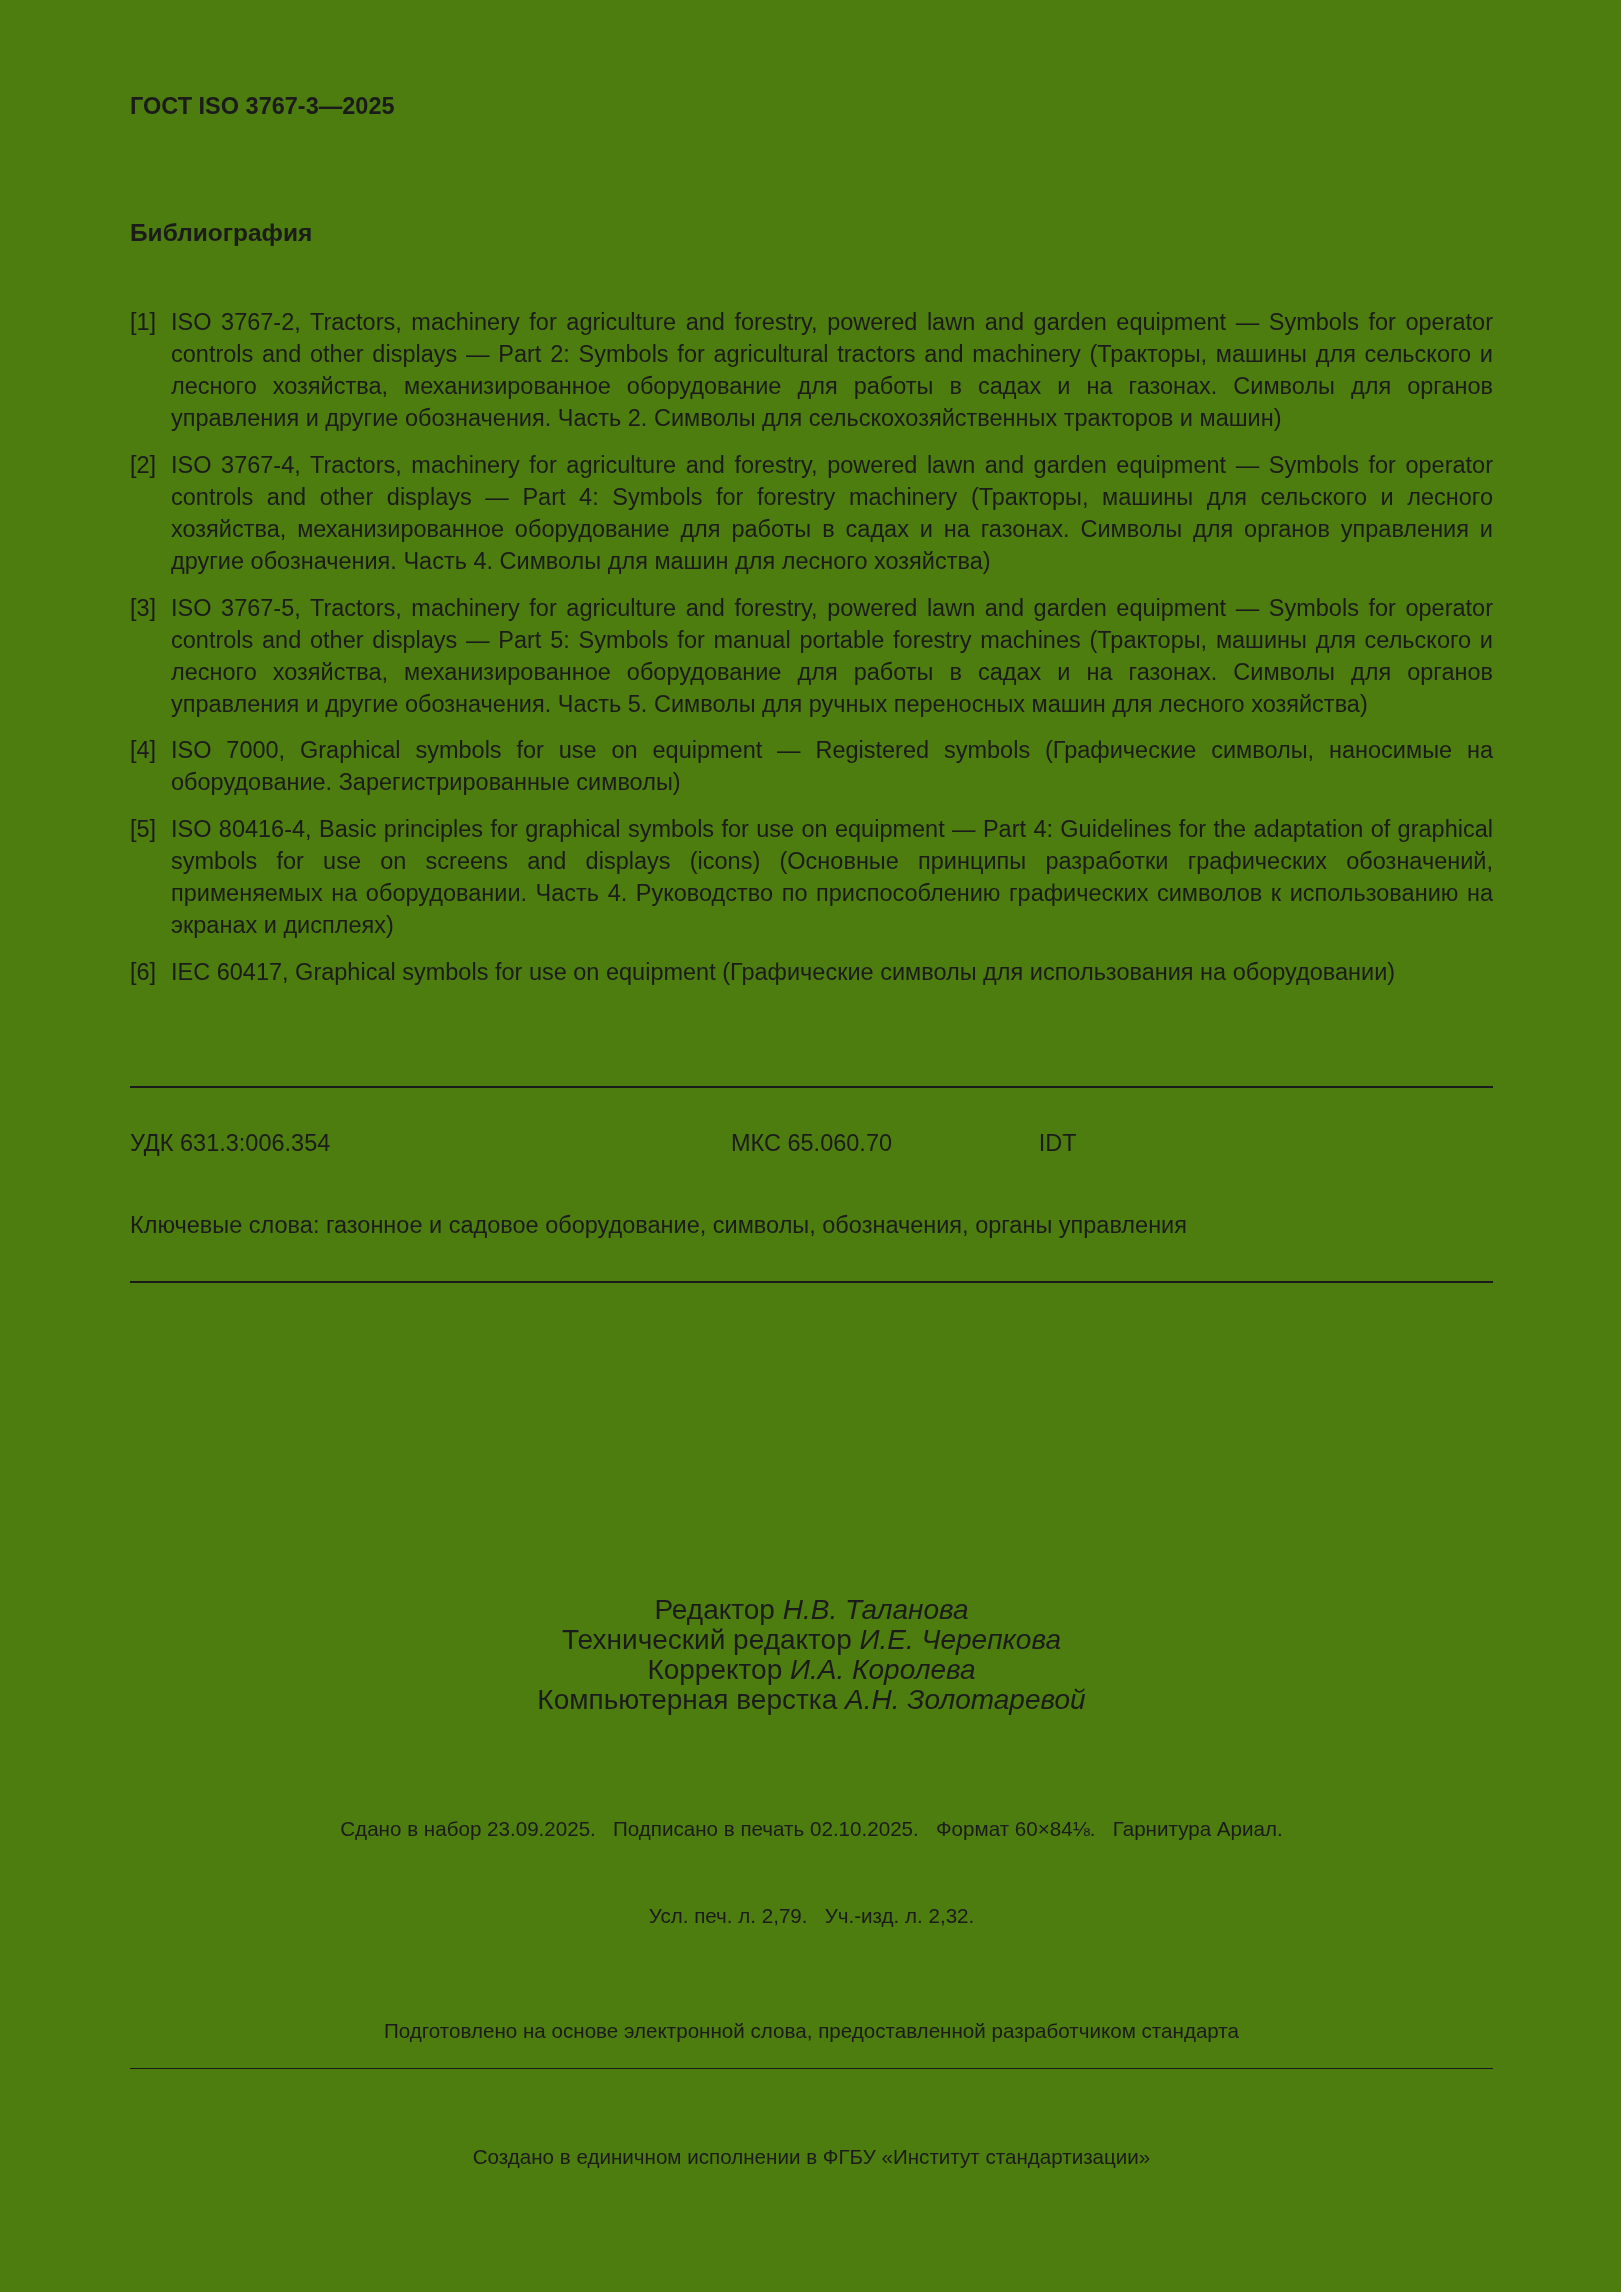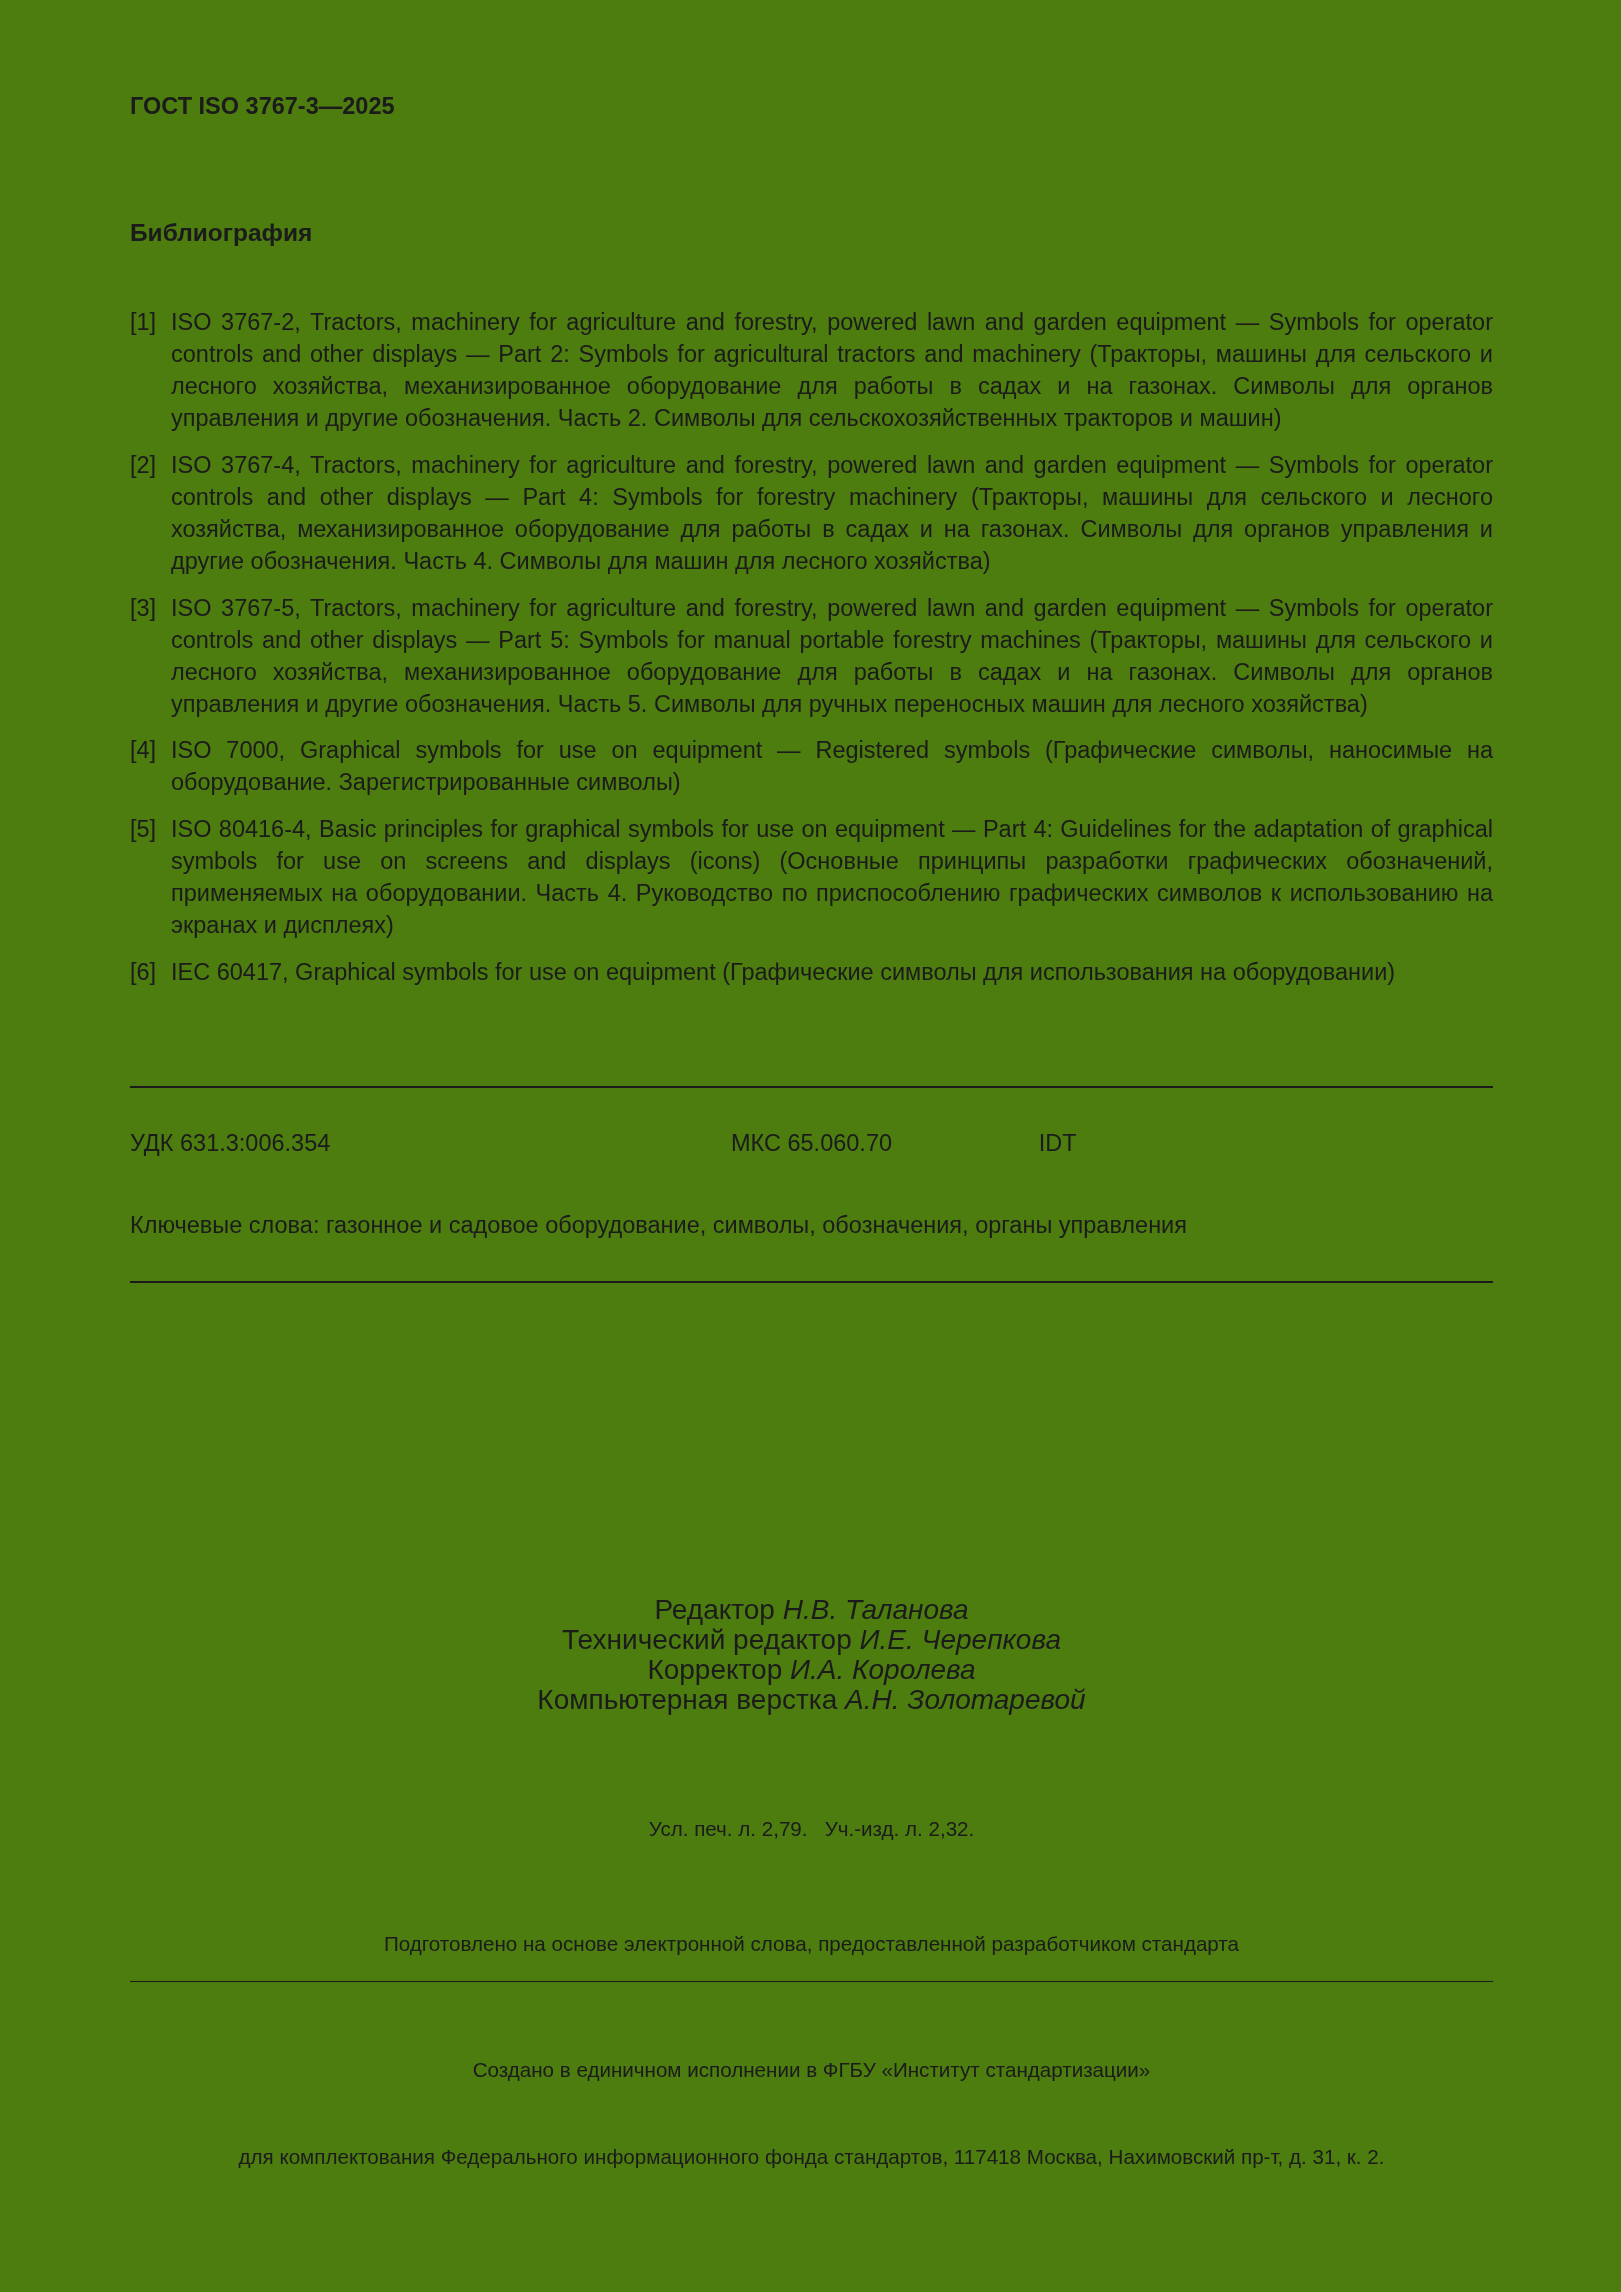--- a/index.html
+++ b/index.html
@@ -170,29 +170,29 @@
         <span>Корректор</span>
         <span class="credit-name">И.А. Королева</span>
       </div>
       <div class="credit-line">
         <span>Компьютерная верстка</span>
         <span class="credit-name">А.Н. Золотаревой</span>
       </div>
     </div>
 
     <div class="print-info">
+      <div>Сдано в набор 23.09.2025.   Подписано в печать 02.10.2025.   Формат 60×84⅛.   Гарнитура Ариал.</div>
       <div>Усл. печ. л. 2,79.   Уч.-изд. л. 2,32.</div>
     </div>
 
     <div class="prepared-note">Подготовлено на основе электронной слова, предоставленной разработчиком стандарта</div>
 
     <hr class="rule rule-3">
 
     <div class="publisher">
       <div>Создано в единичном исполнении в ФГБУ «Институт стандартизации»</div>
-      <div>для комплектования Федерального информационного фонда стандартов, 117418 Москва, Нахимовский пр-т, д. 31, к. 2.</div>
       
     </div>
 
   </div>
 
 </div>
 
 
 </body></html>

